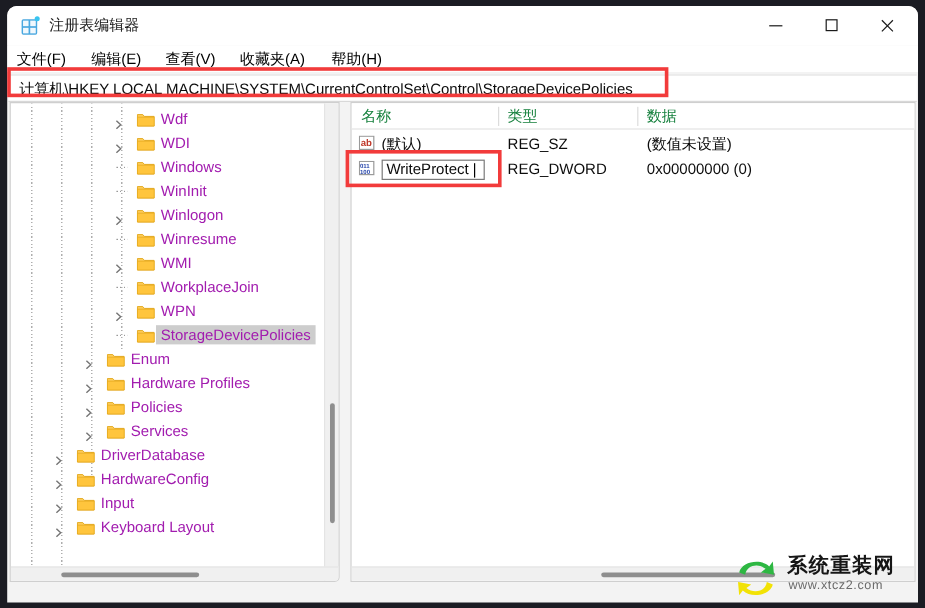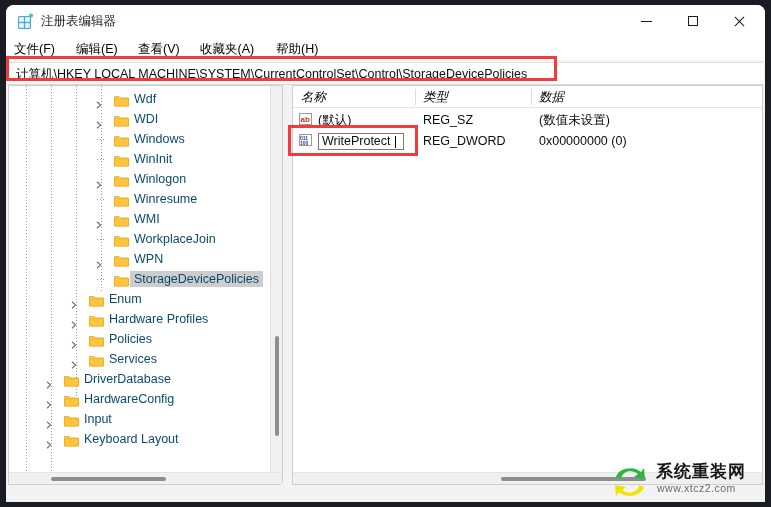--- a/index.html
+++ b/index.html
@@ -103,21 +103,21 @@
     width: 262px; height: 386px;
     overflow: hidden;
   }
   .tree-row {
     position: absolute; left: 0;
     height: 20px; width: 262px;
     white-space: nowrap;
   }
   .tree-row .label {
     position: absolute; top: 2px;
-    font-size: 12.5px; color: #0c4a6e;
+    font-size: 12.5px; color: #a21caf;
     line-height: 16px; white-space: nowrap;
   }
   .tree-row.selected .label {
     background: #cdcdcd;
     padding: 0 4px;
     margin-left: -4px;
   }
   .folder {
     position: absolute; top: 4px;
     width: 15px; height: 12px;
@@ -177,22 +177,22 @@
     overflow: hidden;
   }
   .list-header {
     position: absolute; left: 0; top: 0;
     width: 471px; height: 22px;
     background: #ffffff;
     border-bottom: 1px solid #e3e3e3;
   }
   .col-head {
     position: absolute; top: 3px;
-    font-size: 12.5px; color: #000000;
-    line-height: 16px; white-space: nowrap; font-style: italic;
+    font-size: 12.5px; color: #15803d;
+    line-height: 16px; white-space: nowrap;
   }
   .col-sep {
     position: absolute; top: 3px;
     width: 1px; height: 16px; background: #dcdcdc;
   }
   .list-row {
     position: absolute; left: 0;
     width: 471px; height: 21px;
   }
   .cell {

